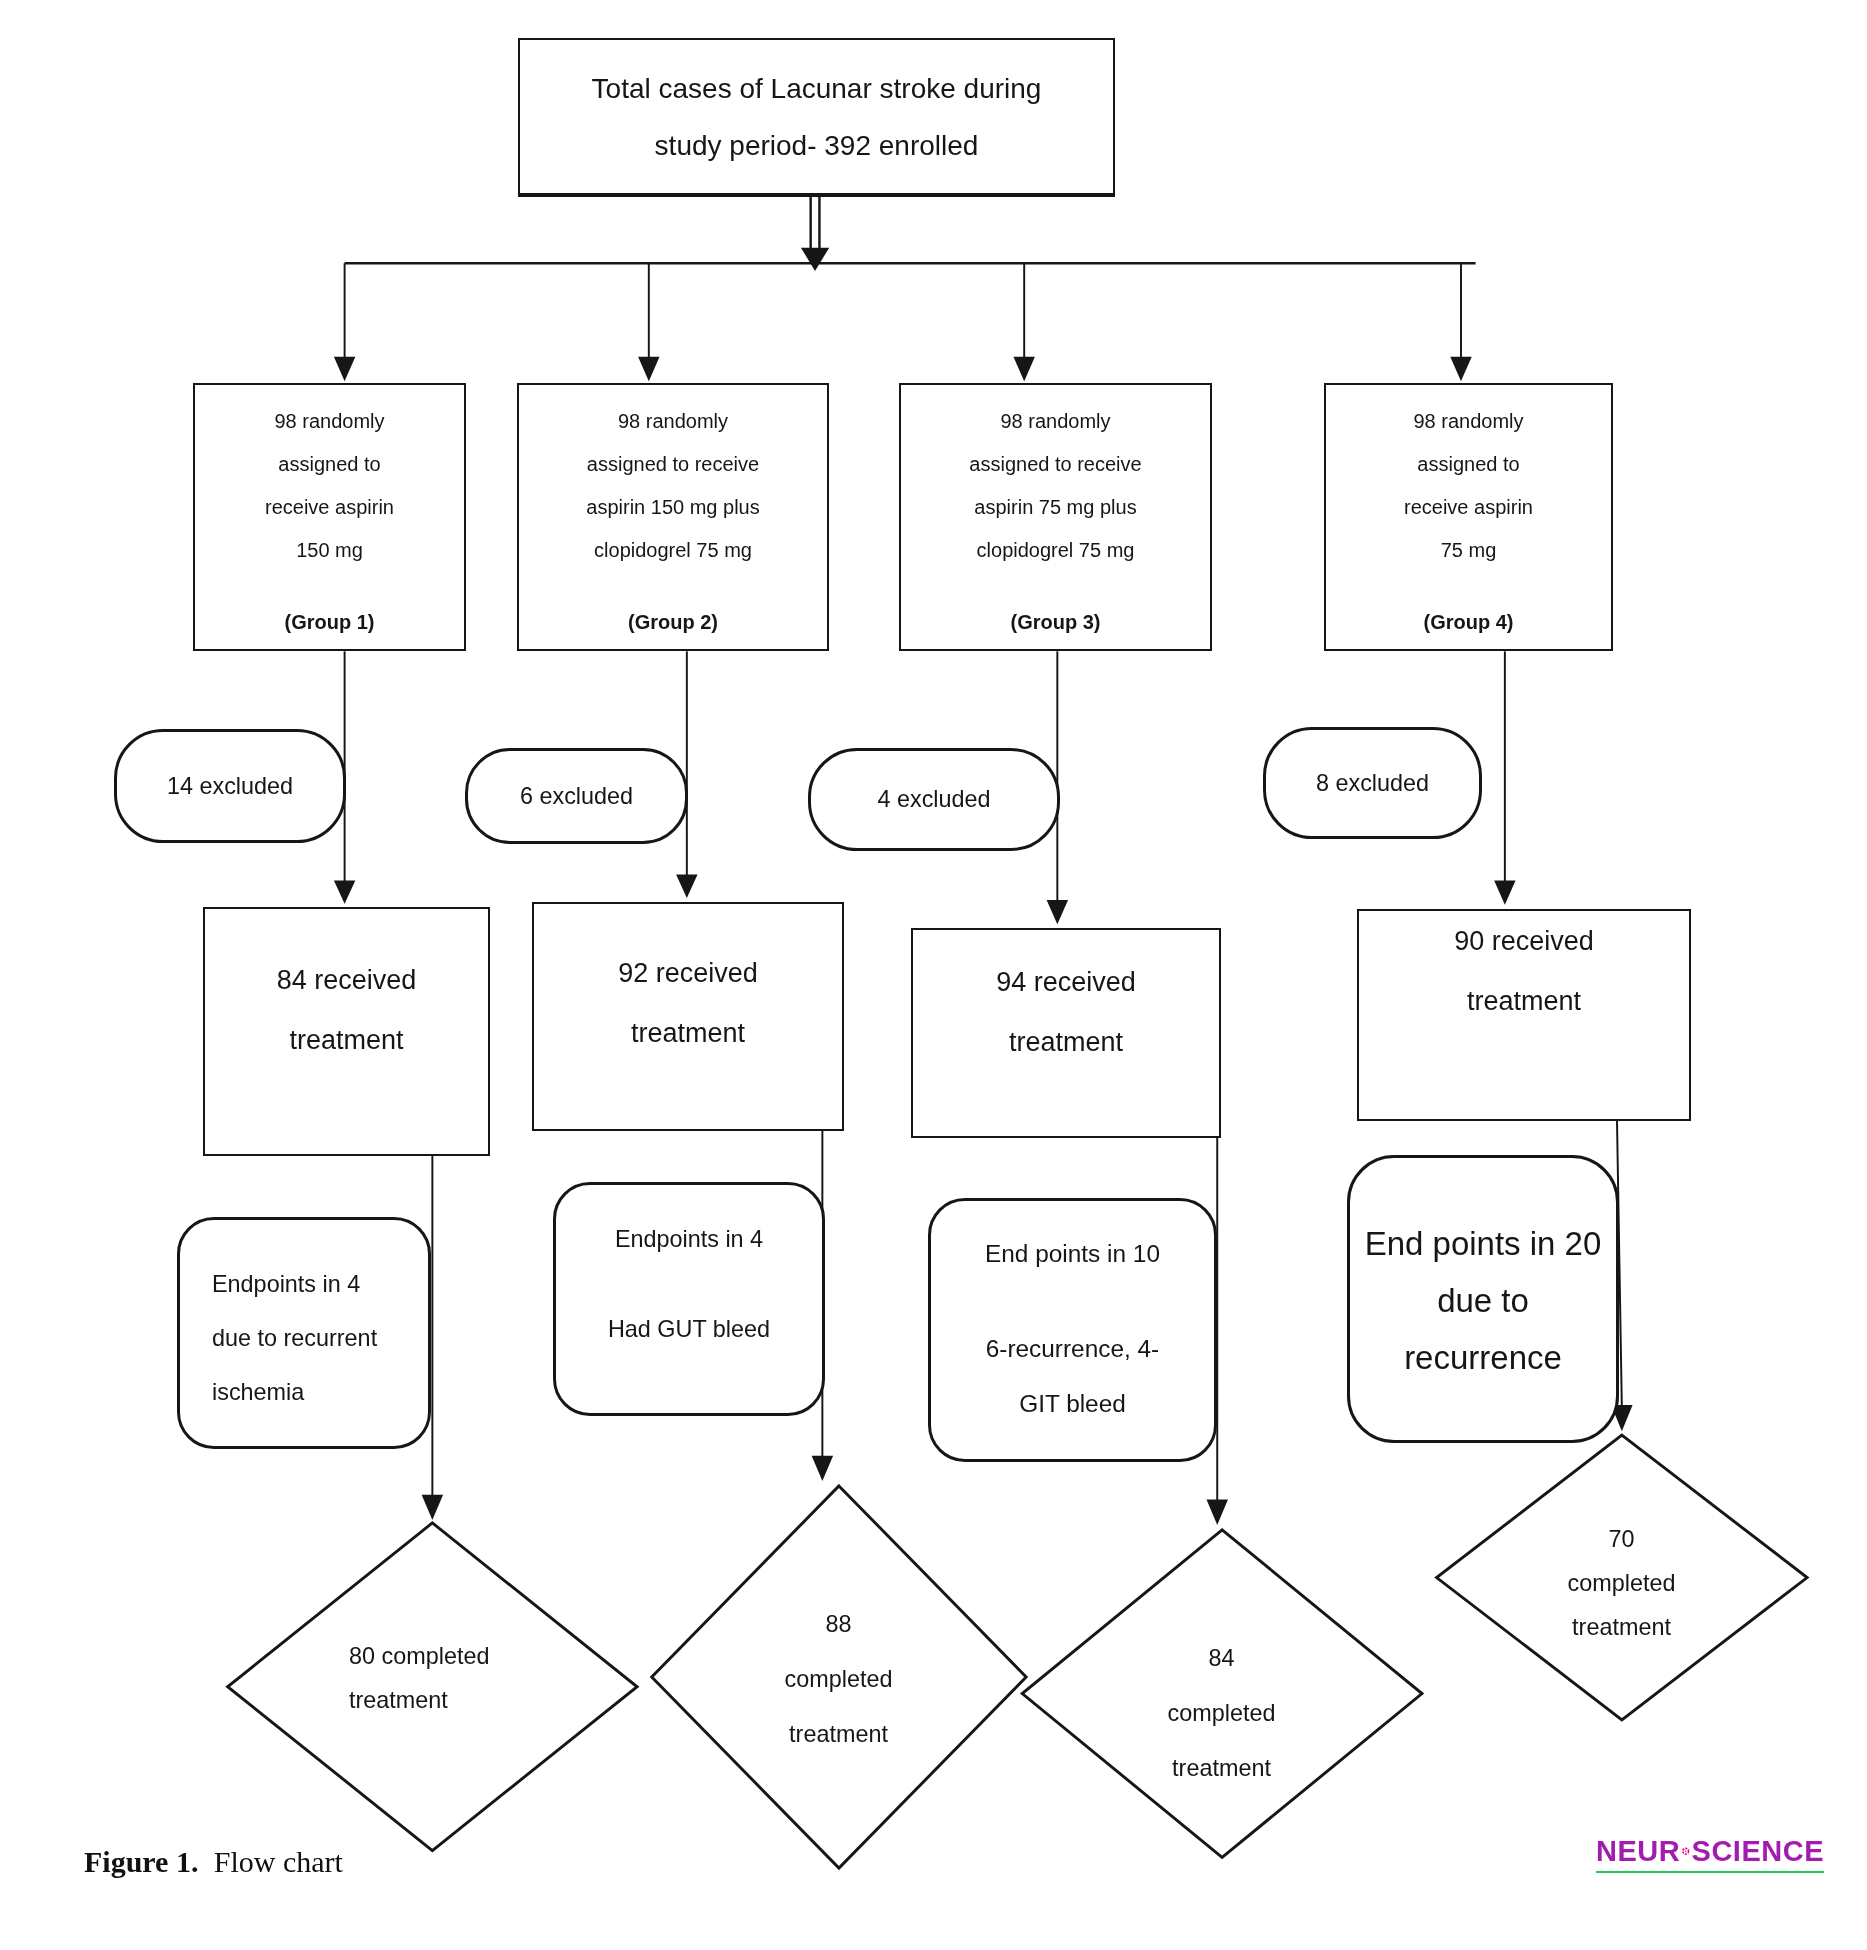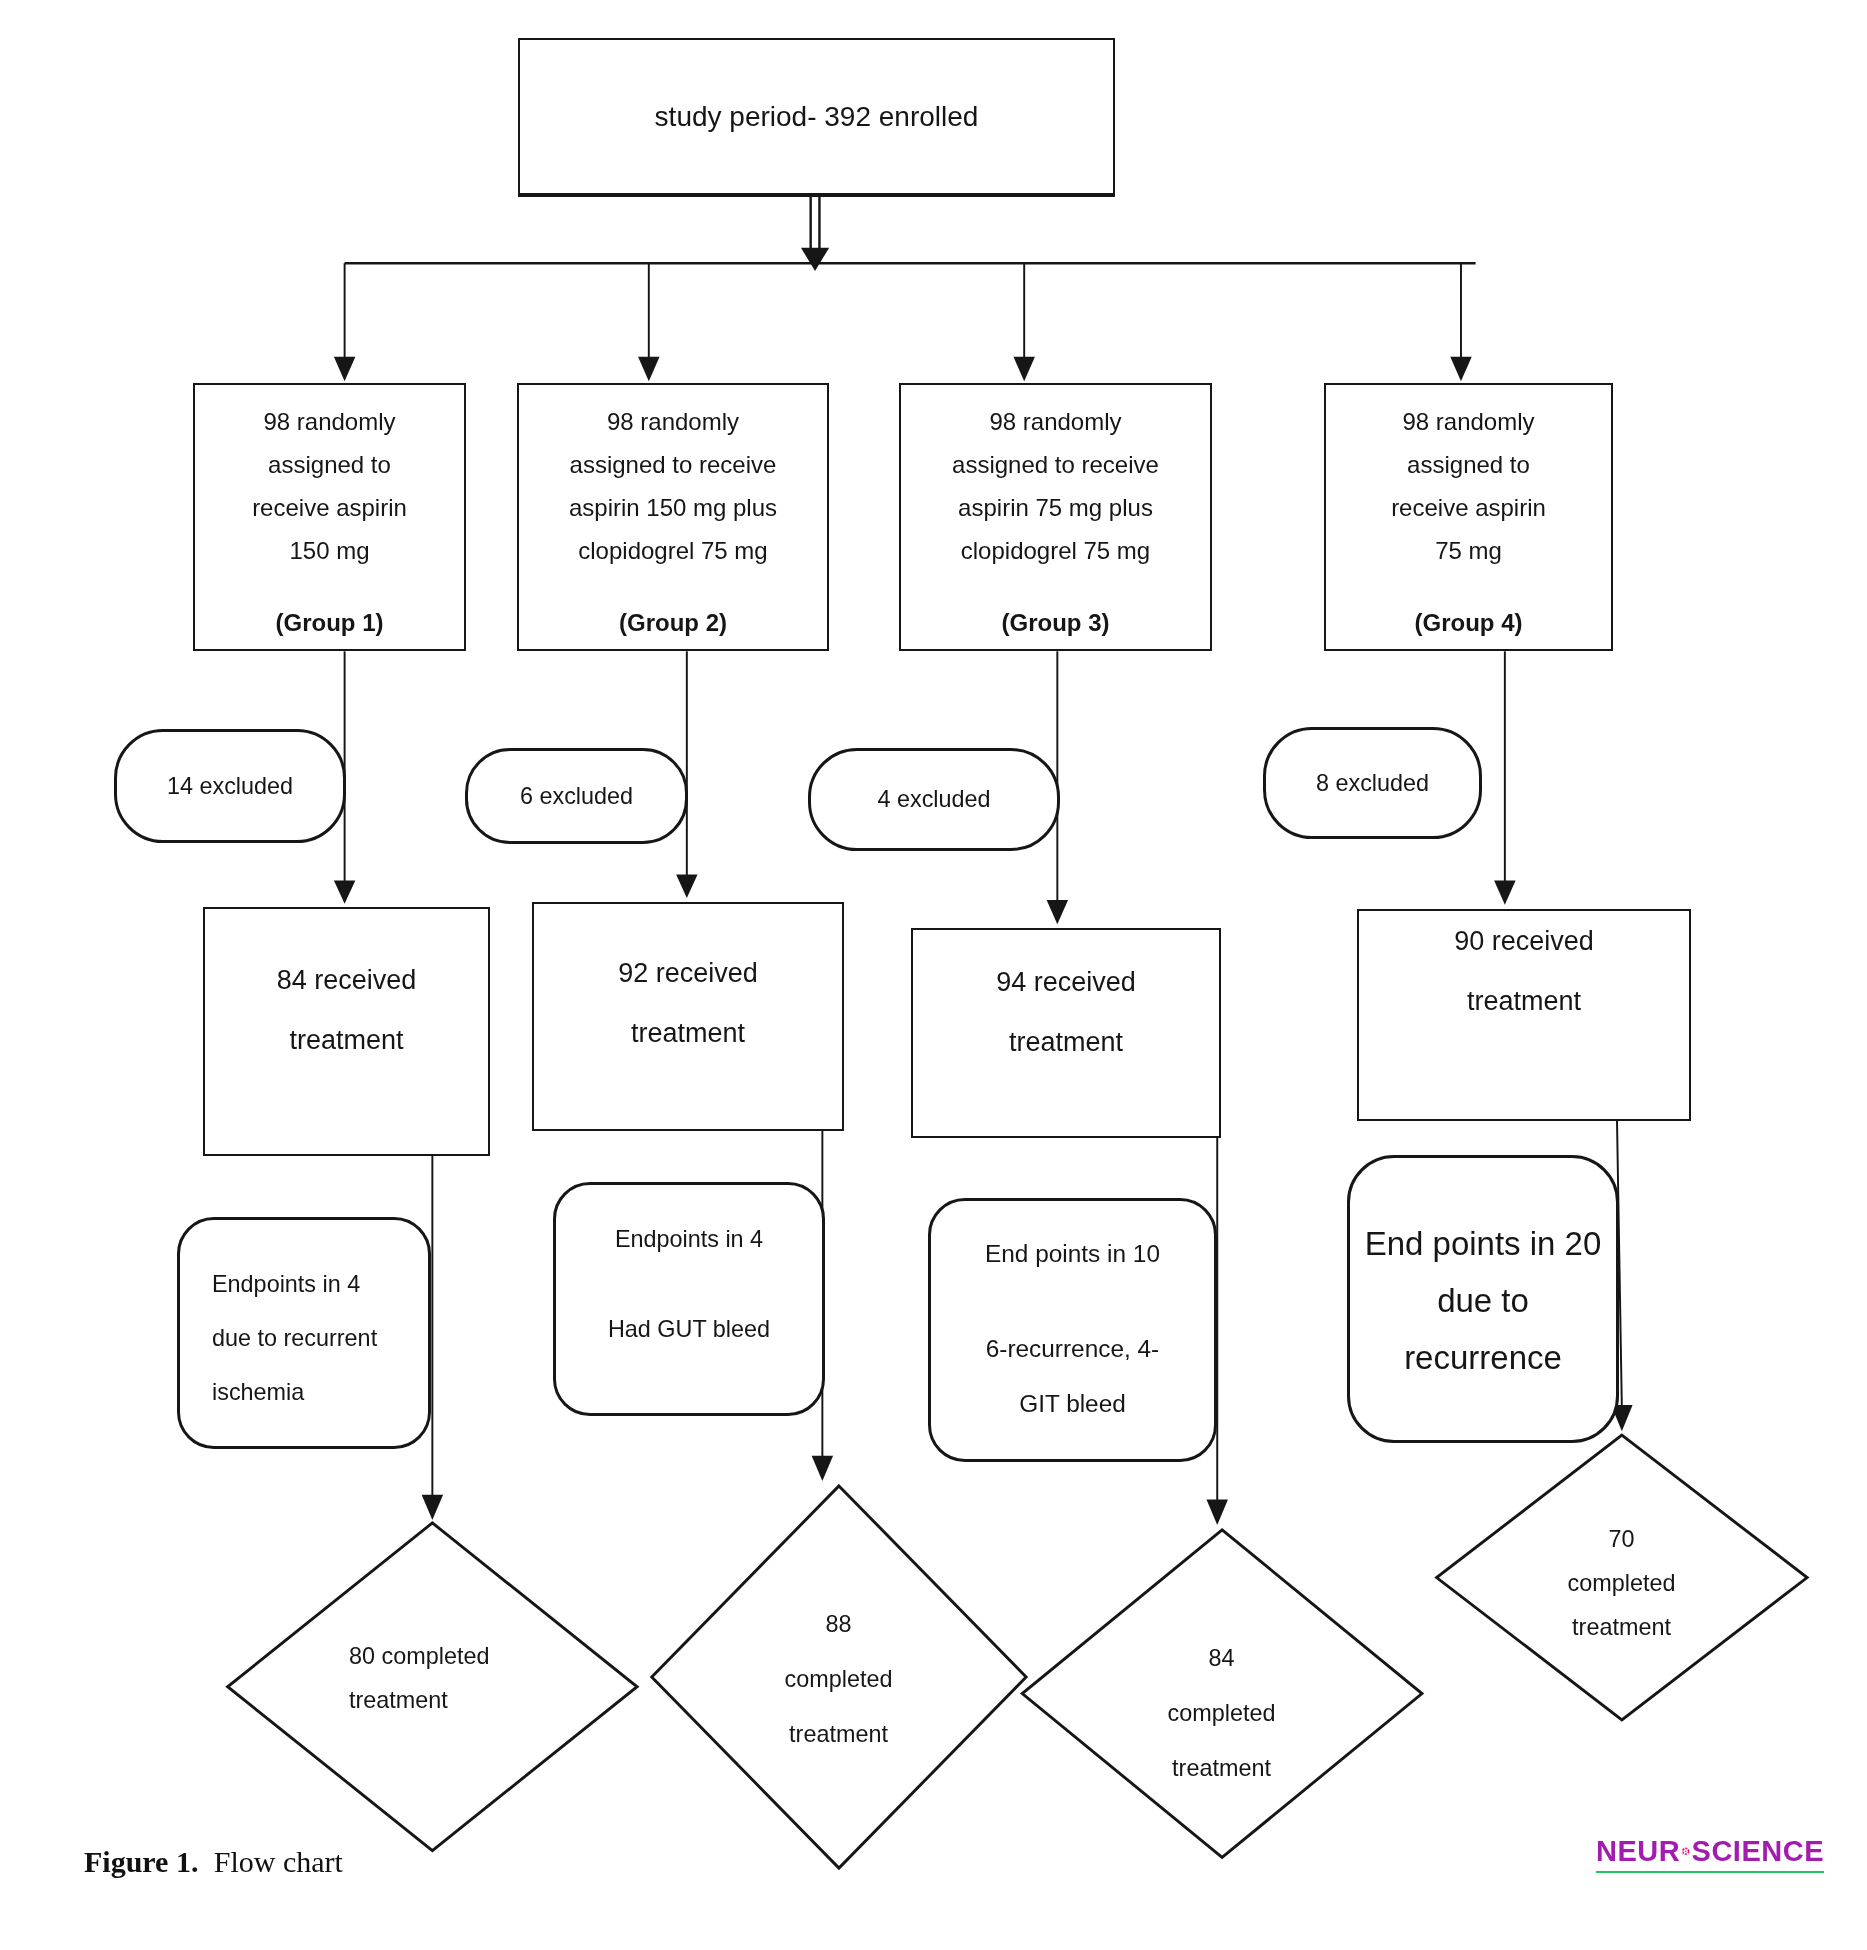--- a/index.html
+++ b/index.html
@@ -7,21 +7,21 @@
     position:relative;width:1868px;height:1950px;background:#ffffff;overflow:hidden;
     font-family:"Liberation Sans", sans-serif;color:#161616;
   }
   .layer{position:absolute;left:0;top:0;}
   
   .node{
     position:absolute;box-sizing:border-box;background:#ffffff;border:2.9px solid #161616;
     display:flex;flex-direction:column;align-items:center;text-align:center;
   }
   .title-box{border-width:2.9px 2.9px 4.9px 2.9px;justify-content:center;font-size:28px;line-height:57px;}
-  .group-box{font-size:24px;line-height:43px;padding-top:14.6px;}
+  .group-box{font-size:20px;line-height:43px;padding-top:14.6px;}
   .group-box .grp{margin-top:29px;font-weight:bold;}
   .received-box{font-size:27px;line-height:60px;}
   
   .pill{
     position:absolute;box-sizing:border-box;background:#ffffff;border:3.4px solid #161616;
     display:flex;align-items:center;justify-content:center;font-size:23.4px;
   }
   .endpoint{
     position:absolute;box-sizing:border-box;background:#ffffff;border:3.9px solid #161616;
     border-radius:37px;font-size:23.4px;
@@ -88,20 +88,21 @@
 
     <g fill="#ffffff" stroke="#161616" stroke-width="3" stroke-linejoin="miter">
       <polygon points="443,1562 653,1730 443,1898 233,1730"></polygon>
       <polygon points="860,1524 1052,1720 860,1916 668,1720"></polygon>
       <polygon points="1253,1569 1458,1737 1253,1905 1048,1737"></polygon>
       <polygon points="1663,1472 1853,1618 1663,1764 1473,1618"></polygon>
     </g>
   </svg>
 
   <div class="node title-box" style="left:518px;top:38px;width:597px;height:159px;">
+    <div>Total cases of Lacunar stroke during</div>
     <div>study period- 392 enrolled</div>
   </div>
 
   <div class="node group-box" style="left:193px;top:383px;width:273px;height:268px;">
     <div>98 randomly</div>
     <div>assigned to</div>
     <div>receive aspirin</div>
     <div>150 mg</div>
     <div class="grp">(Group 1)</div>
   </div>

